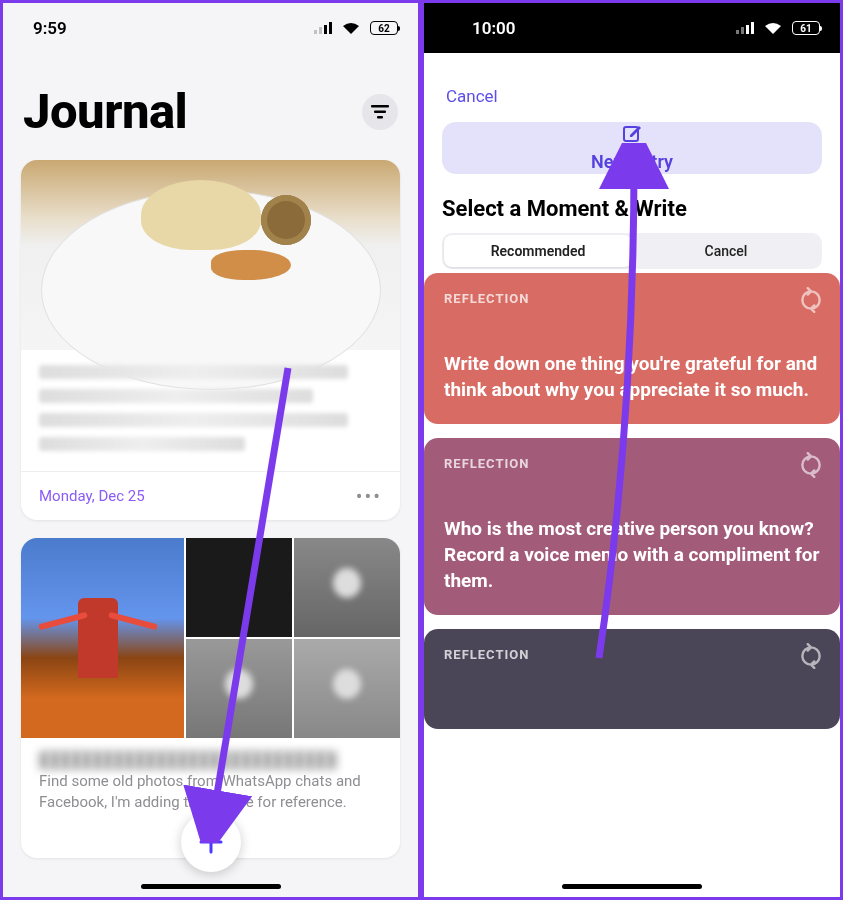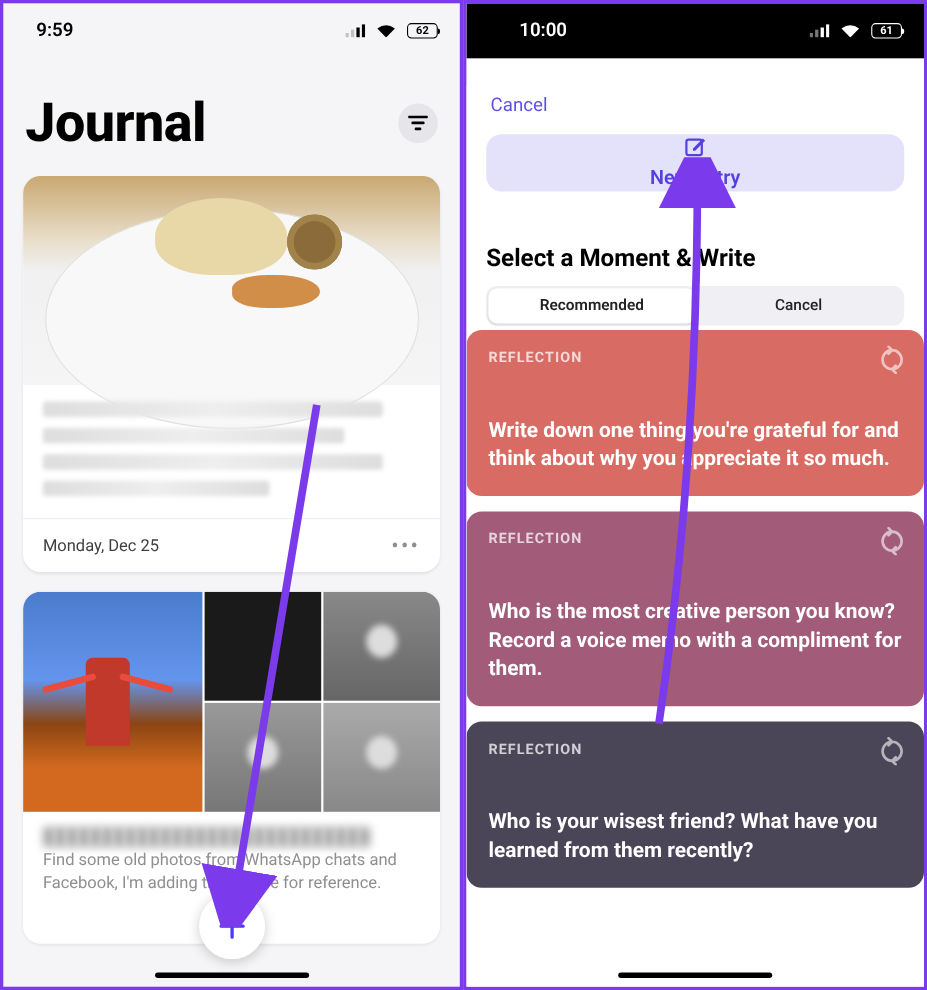--- a/index.html
+++ b/index.html
@@ -28,21 +28,21 @@
     .meatball { position: absolute; left: 240px; top: 35px; width: 50px; height: 50px; background: #8B6B3A; border-radius: 50%; box-shadow: inset 0 0 0 6px #A0824A; }
     .sauce { position: absolute; left: 190px; top: 90px; width: 80px; height: 30px; background: #C97B2A; border-radius: 40% 50% 50% 40%; opacity: 0.85; }
     
     .blur-text { padding: 15px 18px 10px; }
     .blur-line { height: 14px; background: linear-gradient(90deg,#DDD,#EEE,#DDD); border-radius: 3px; margin-bottom: 10px; filter: blur(2px); }
     .blur-line.w90 { width: 90%; }
     .blur-line.w80 { width: 80%; }
     .blur-line.w60 { width: 60%; }
     
     .card-footer { border-top: 1px solid #EEE; padding: 12px 18px; display: flex; align-items: center; justify-content: space-between; }
-    .card-date { color: #404040; font-size: 15px; }
+    .card-date { color: #8b5cf6; font-size: 15px; }
     .dots { color: #8E8E93; font-size: 20px; letter-spacing: 2px; }
     
     .photo-grid { height: 200px; display: grid; grid-template-columns: 1.3fr 0.85fr 0.85fr; grid-template-rows: 1fr 1fr; gap: 2px; }
     .pg { background: #555; position: relative; overflow: hidden; }
     .pg1 { grid-row: 1/3; background: linear-gradient(180deg,#4B7BCC 0%, #6495ED 40%, #8B4513 60%, #D2691E 80%); }
     .statue { position: absolute; left: 35%; top: 30%; width: 40px; height: 80px; background: #C0392B; border-radius: 6px 6px 0 0; }
     .statue::before, .statue::after { content: ""; position: absolute; width: 50px; height: 6px; background: #E74C3C; top: 20px; border-radius: 3px; }
     .statue::before { left: -40px; transform: rotate(-15deg); }
     .statue::after { right: -40px; transform: rotate(15deg); }
     .pg2 { background: #1a1a1a; }
@@ -56,21 +56,21 @@
     
     .add-btn { position: absolute; bottom: 25px; left: 50%; transform: translateX(-50%); width: 60px; height: 60px; border-radius: 50%; background: #fff; box-shadow: 0 2px 12px rgba(0,0,0,0.2); display: flex; align-items: center; justify-content: center; cursor: pointer; z-index: 10; }
     .add-btn svg { color: #4A3AFF; }
     
     .home-indicator { position: absolute; bottom: 8px; left: 50%; transform: translateX(-50%); width: 140px; height: 5px; background: #000; border-radius: 3px; }
     
     
     .modal-content { flex: 1; background: #fff; border-radius: 12px 12px 0 0; margin-top: 15px; padding: 18px 0 0 0; display: flex; flex-direction: column; overflow: hidden; }
     .cancel-link { color: #5B4FE8; font-size: 17px; padding: 0 22px 8px; cursor: pointer; display: inline-block; }
     .new-entry-btn { margin: 8px 18px 22px; height: 52px; background: #E4E1FA; border-radius: 14px; display: flex; align-items: center; justify-content: center; gap: 6px; color: #5541E0; font-size: 18px; font-weight: 600; cursor: pointer; flex-direction: column; }
-    .moment-title { font-size: 22px; font-weight: 700; padding: 0 18px 12px; margin-top: 27px; }
+    .moment-title { font-size: 22px; font-weight: 700; padding: 0 18px 12px; }
     .seg-control { margin: 0 18px 4px; height: 36px; background: #EFEFF4; border-radius: 10px; display: flex; padding: 2px; }
     .seg-item { flex: 1; display: flex; align-items: center; justify-content: center; font-size: 14px; font-weight: 500; color: #222; border-radius: 8px; cursor: pointer; }
     .seg-item.active { background: #fff; box-shadow: 0 1px 3px rgba(0,0,0,0.1); font-weight: 600; }
     
     .reflect-list { flex: 1; padding: 0 0; overflow: hidden; }
     .reflect-card { border-radius: 14px; padding: 18px 20px 22px; margin-bottom: 14px; color: #fff; position: relative; }
     .reflect-card.red { background: #D86B63; }
     .reflect-card.plum { background: #A35B7A; }
     .reflect-card.dark { background: #4A4658; }
     .reflect-tag { font-size: 13px; font-weight: 700; letter-spacing: 1px; opacity: 0.75; margin-bottom: 45px; text-transform: uppercase; }
@@ -219,21 +219,20 @@
             <path d="M12 4 A8 8 0 1 1 4 12 M12 4 L9 1 M12 4 L9 7 M12 20 A8 8 0 1 1 20 12 M12 20 L15 23 M12 20 L15 17" stroke="#fff" stroke-width="2.2" fill="none" stroke-linecap="round"></path>
           </svg>
         <div class="reflect-tag">REFLECTION</div>
         <div class="reflect-text">Who is the most creative person you know? Record a voice memo with a compliment for them.</div>
       </div>
       <div class="reflect-card dark">
         <svg class="refresh-icon" viewBox="0 0 24 24">
             <path d="M12 4 A8 8 0 1 1 4 12 M12 4 L9 1 M12 4 L9 7 M12 20 A8 8 0 1 1 20 12 M12 20 L15 23 M12 20 L15 17" stroke="#fff" stroke-width="2.2" fill="none" stroke-linecap="round"></path>
           </svg>
         <div class="reflect-tag">REFLECTION</div>
-        <div class="reflect-text">Who is your wisest friend? What have you learned from them recently?</div>
       </div>
     </div>
   </div>
   <div class="home-indicator"></div>
 
   <svg class="arrow" style="left:150px; top:140px;" width="120" height="520">
     <defs>
         <marker id="ah2" markerWidth="12" markerHeight="12" refX="4" refY="5" orient="auto">
           <path d="M0 0 L10 5 L0 10 Z" fill="#7C3AED"></path>
         </marker>

